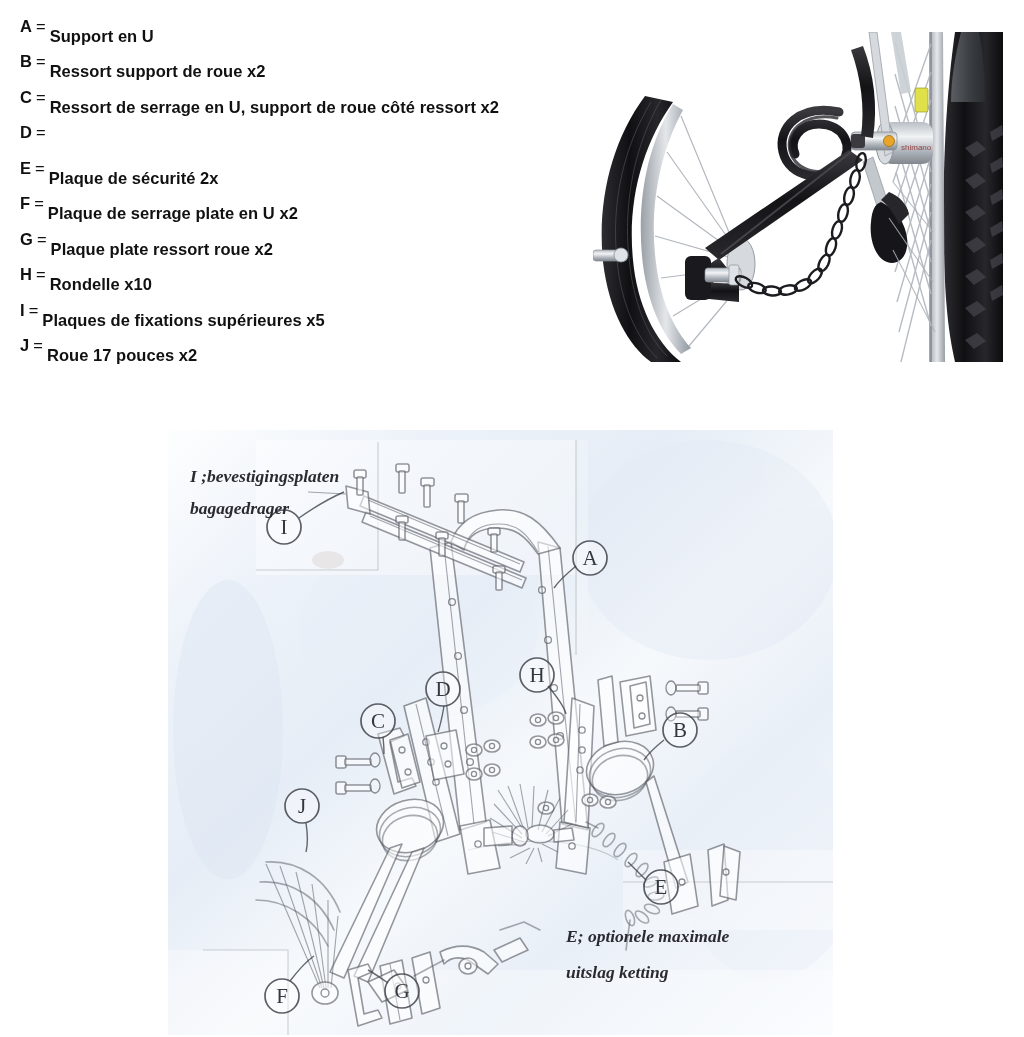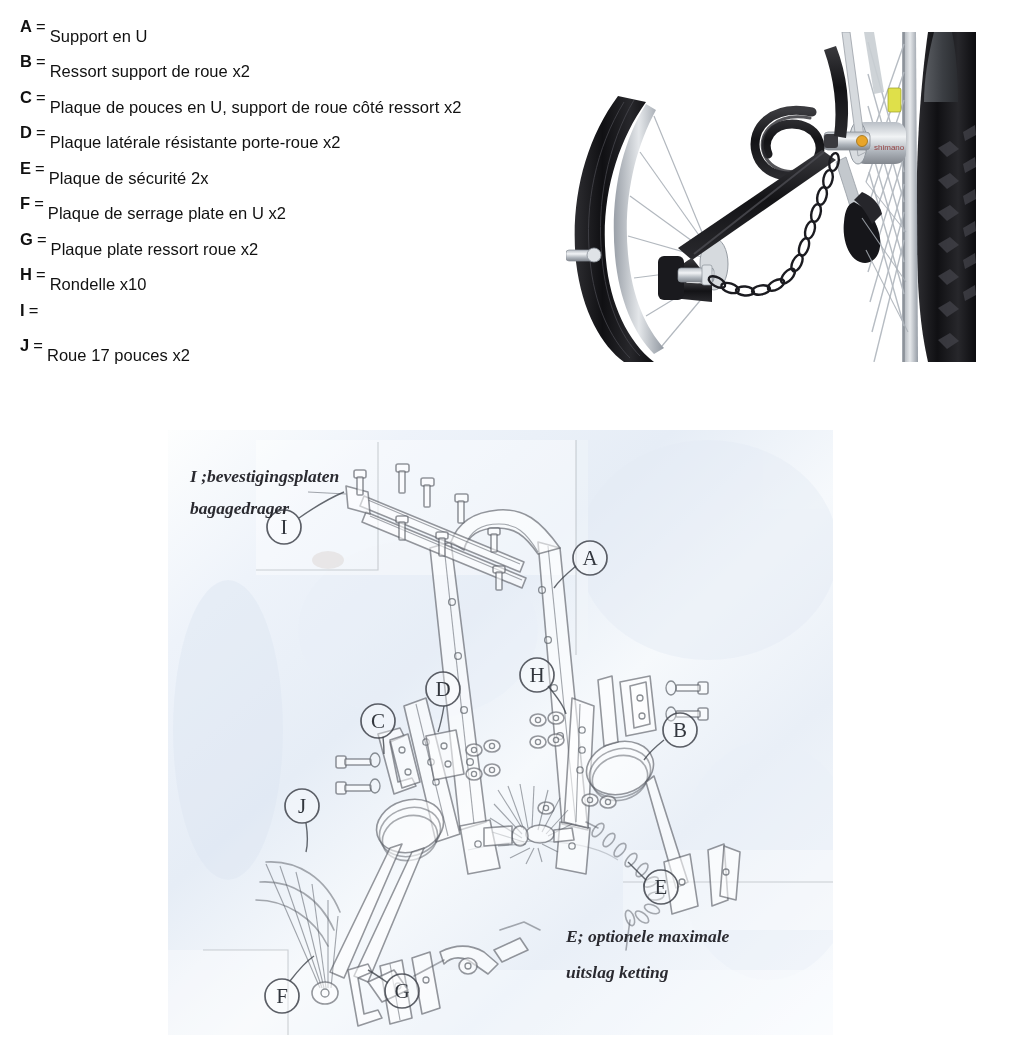--- a/index.html
+++ b/index.html
@@ -33,28 +33,28 @@
     letter-spacing: 0.05px;
   }
   .legend-key {
     font-weight: bold;
     margin-right: 4px;
   }
   .legend-eq {
     margin-right: 4px;
   }
   .legend-text {
-    font-weight: normal;
+    font-weight: bold;
     margin-top: 20px;
   }
 
   
   #product-photo {
     position: absolute;
-    left: 566px;
+    left: 593px;
     top: 32px;
     width: 410px;
     height: 330px;
     background: #d946ef;
     overflow: hidden;
   }
   #product-photo svg { display: block; }
 
   
   #exploded-diagram {
@@ -88,27 +88,26 @@
 
   <div class="legend-row">
     <span class="legend-key">B</span>
     <span class="legend-eq">=</span>
     <span class="legend-text">Ressort support de roue x2</span>
   </div>
 
   <div class="legend-row">
     <span class="legend-key">C</span>
     <span class="legend-eq">=</span>
-    <span class="legend-text">Plaque de pouces en U, support de roue côté ressort x2</span>
+    <span class="legend-text">Ressort de serrage en U, support de roue côté ressort x2</span>
   </div>
 
   <div class="legend-row">
     <span class="legend-key">D</span>
     <span class="legend-eq">=</span>
-    <span class="legend-text">Plaque latérale résistante porte-roue x2</span>
   </div>
 
   <div class="legend-row">
     <span class="legend-key">E</span>
     <span class="legend-eq">=</span>
     <span class="legend-text">Plaque de sécurité 2x</span>
   </div>
 
   <div class="legend-row">
     <span class="legend-key">F</span>
@@ -124,20 +123,21 @@
 
   <div class="legend-row">
     <span class="legend-key">H</span>
     <span class="legend-eq">=</span>
     <span class="legend-text">Rondelle x10</span>
   </div>
 
   <div class="legend-row">
     <span class="legend-key">I</span>
     <span class="legend-eq">=</span>
+    <span class="legend-text">Plaques de fixations supérieures x5</span>
   </div>
 
   <div class="legend-row">
     <span class="legend-key">J</span>
     <span class="legend-eq">=</span>
     <span class="legend-text">Roue 17 pouces x2</span>
   </div>
 
 </div>
 

